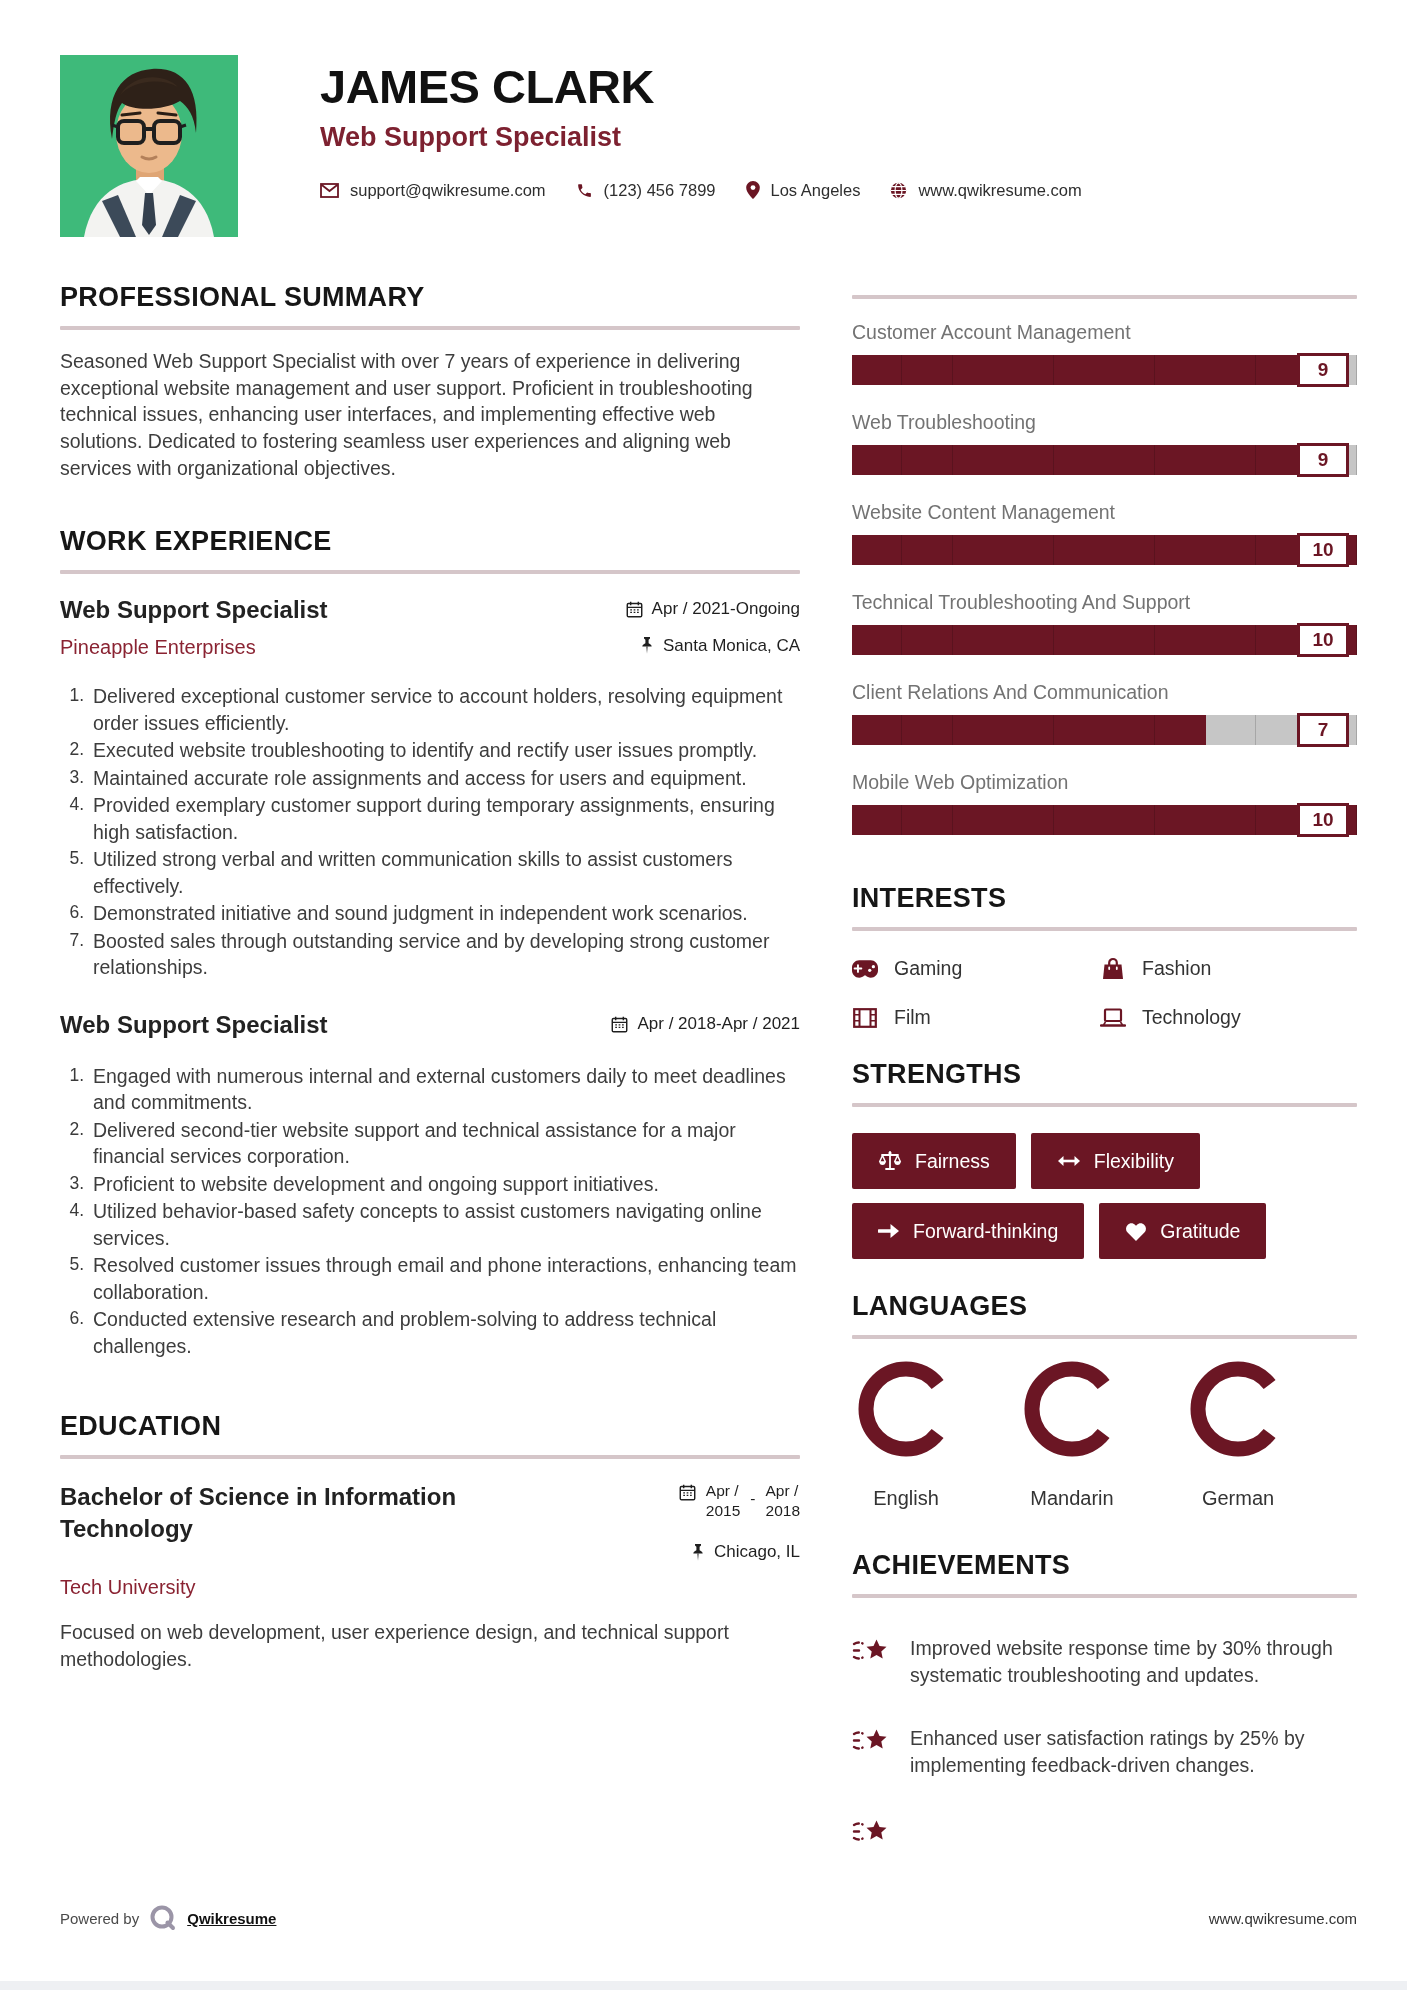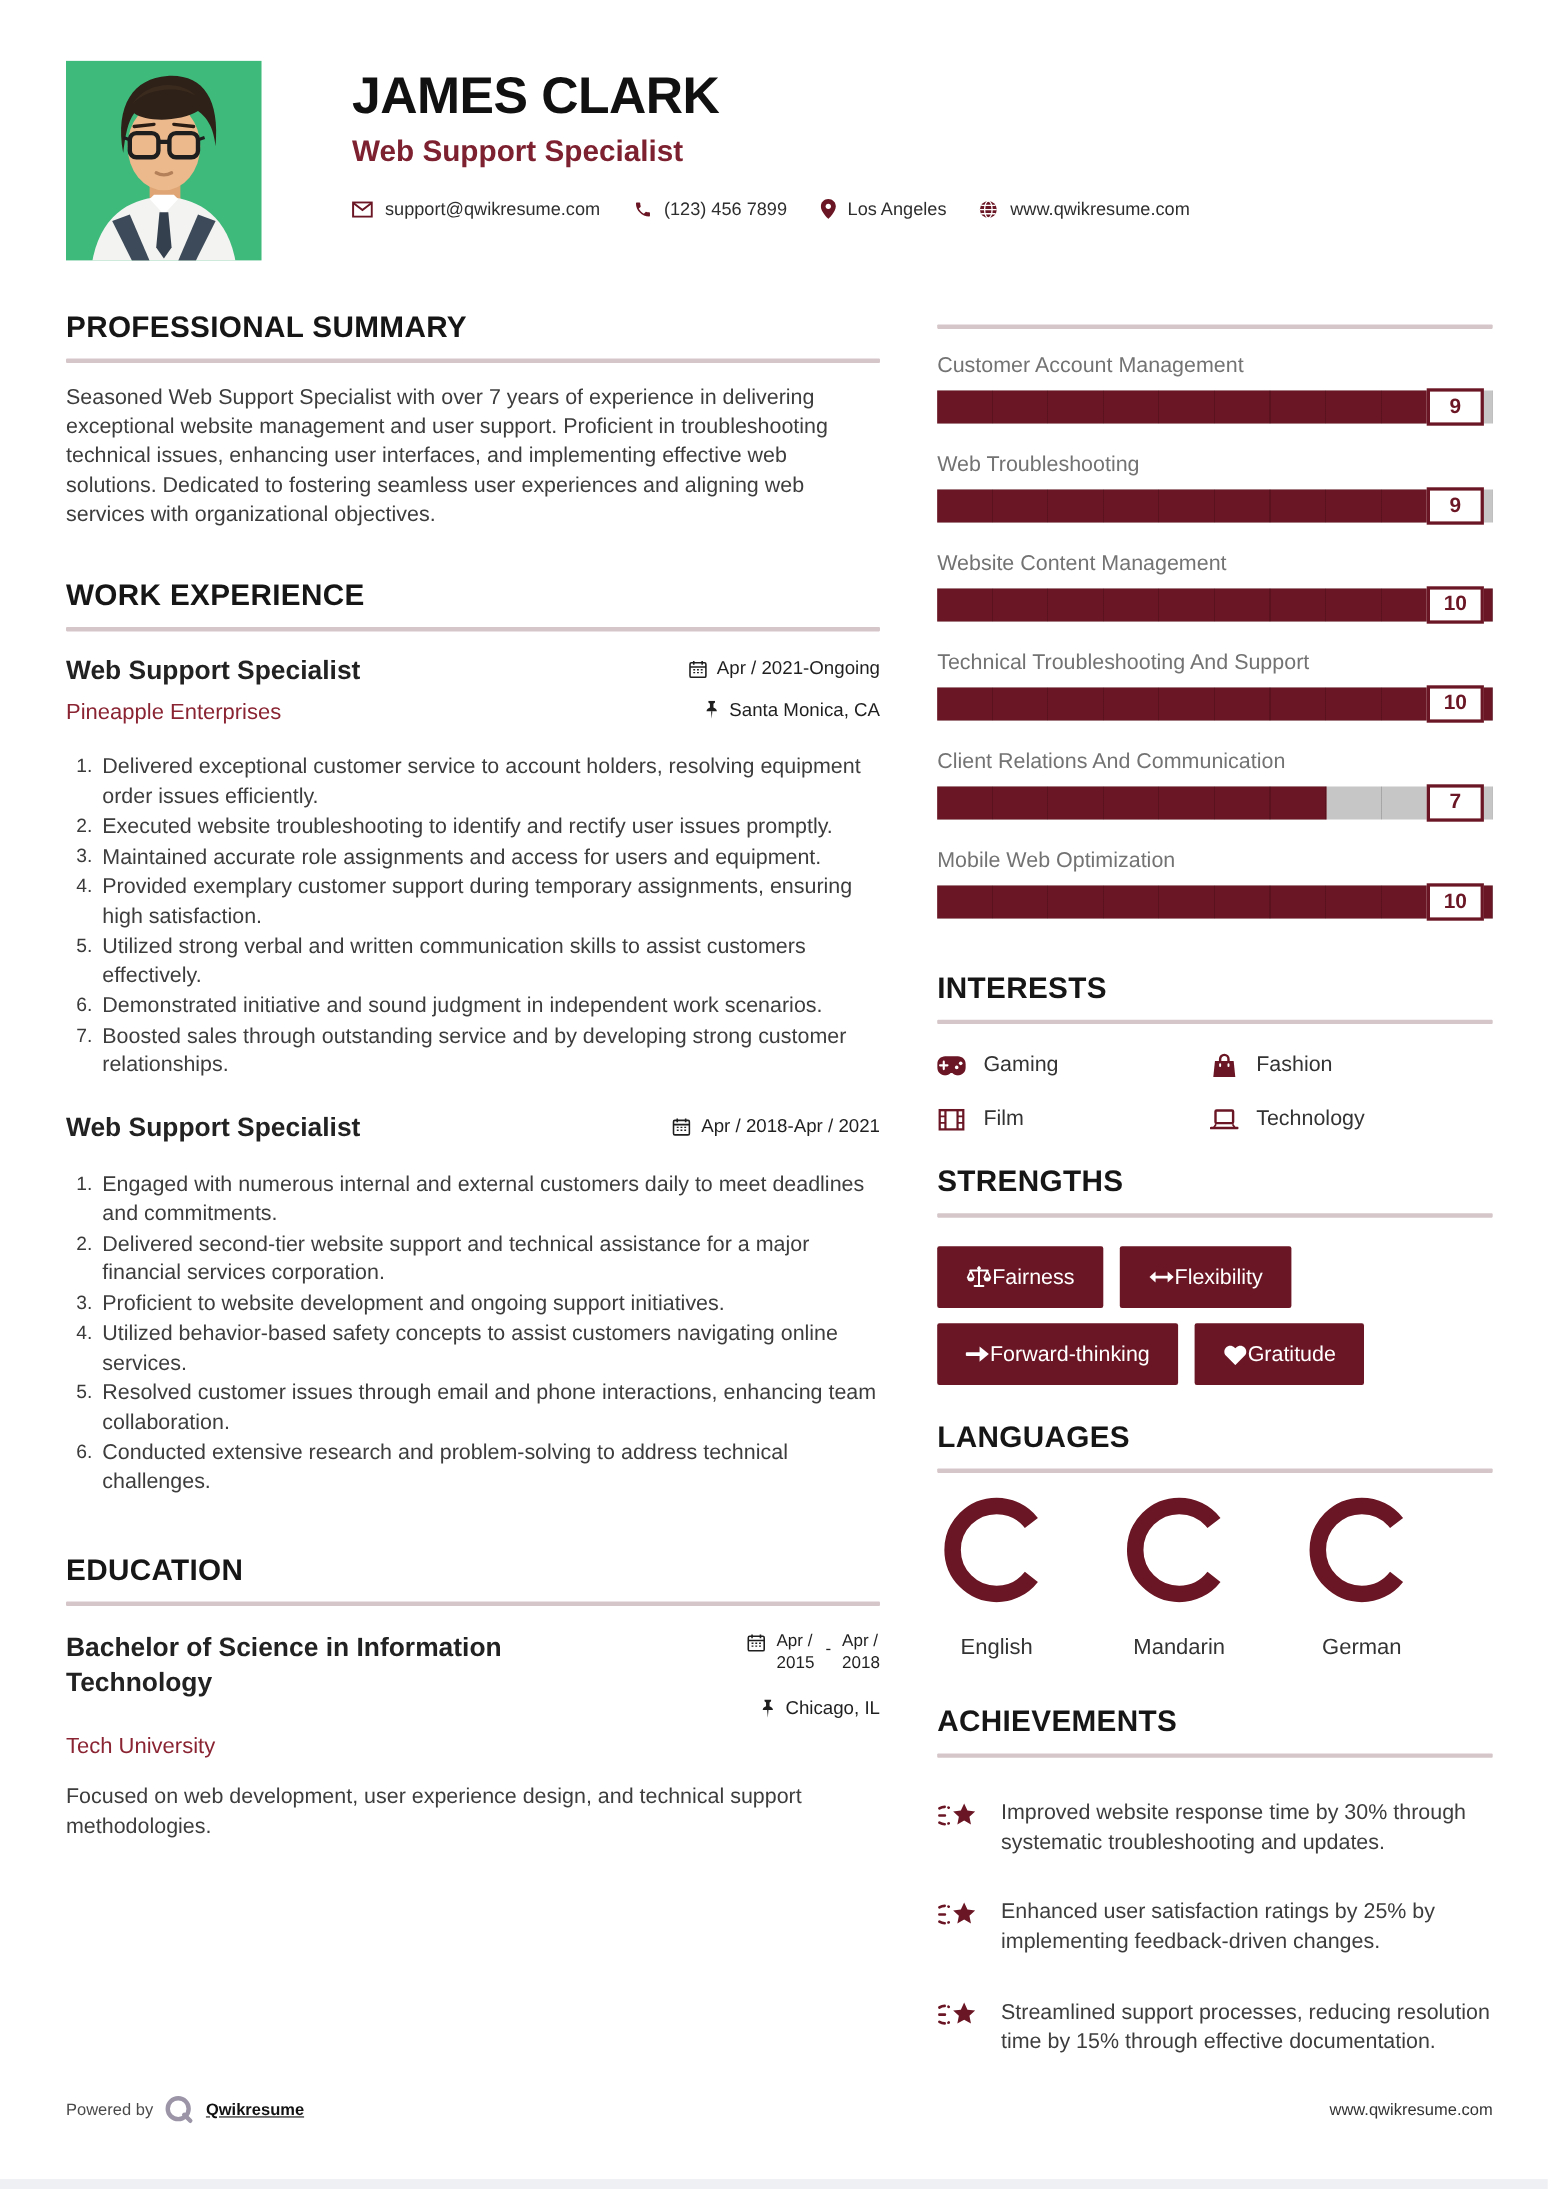--- a/index.html
+++ b/index.html
@@ -90,21 +90,21 @@
   
   .interests-sec { margin-top:48px; }
   .int-grid { display:grid; grid-template-columns:248px 1fr; row-gap:26px; margin-top:26px; }
   .int-item { display:flex; align-items:center; gap:16px; font-size:19.5px; color:#333; }
   .int-icon { display:inline-flex; width:26px; justify-content:center; }
 
   
   .strengths-sec { margin-top:30px; }
   .str-wrap { display:flex; flex-wrap:wrap; gap:14px 15px; margin-top:26px; }
   .chip {
-    display:inline-flex; align-items:center; height:56px; padding:0 26px;
+    display:inline-flex; align-items:center; gap:13px; height:56px; padding:0 26px;
     background:var(--maroon); color:#fff; font-size:19.5px; border:none; border-radius:2px;
   }
 
   
   .lang-sec { margin-top:32px; }
   .lang-row { display:flex; gap:70px; margin-top:22px; padding-left:6px; }
   .lang { display:flex; flex-direction:column; align-items:center; width:96px; }
   .lang-label { margin-top:30px; font-size:20px; color:#333; }
 
   
@@ -515,21 +515,20 @@
           </span>
           <span class="ach-text">Enhanced user satisfaction ratings by 25% by implementing feedback-driven changes.</span>
         </div>
         <div class="ach-item">
           <span class="ach-icon">
             <svg width="38" height="32" viewBox="0 0 38 32">
                 <path d="M24.5 2.5l3 6.5 7 .8-5.2 4.8 1.4 7-6.2-3.5-6.2 3.5 1.4-7L14.5 9.8l7-.8z" fill="#6b1624"></path>
                 <path d="M2 7c3-1.8 6-1.8 8.5-.6 M2 13.5h8 M2 20c3 1.8 6 1.8 8.5.6" stroke="#6b1624" stroke-width="2.4" fill="none" stroke-linecap="round" stroke-dasharray="5 3.5"></path>
               </svg>
           </span>
-          <span class="ach-text">Streamlined support processes, reducing resolution time by 15% through effective documentation.</span>
         </div>
       </div>
     </section>
   </div>
 </div>
 
 <div class="footer">
   <div class="powered">
     <span>Powered by</span>
     <span>

